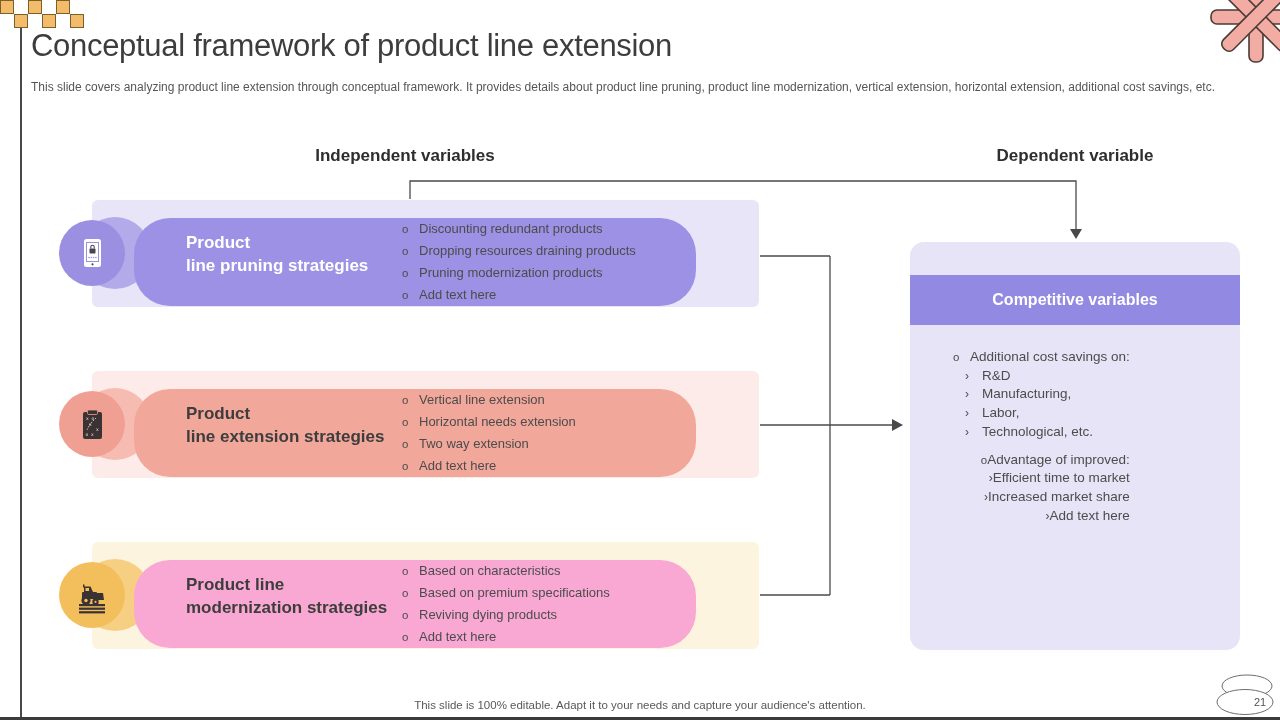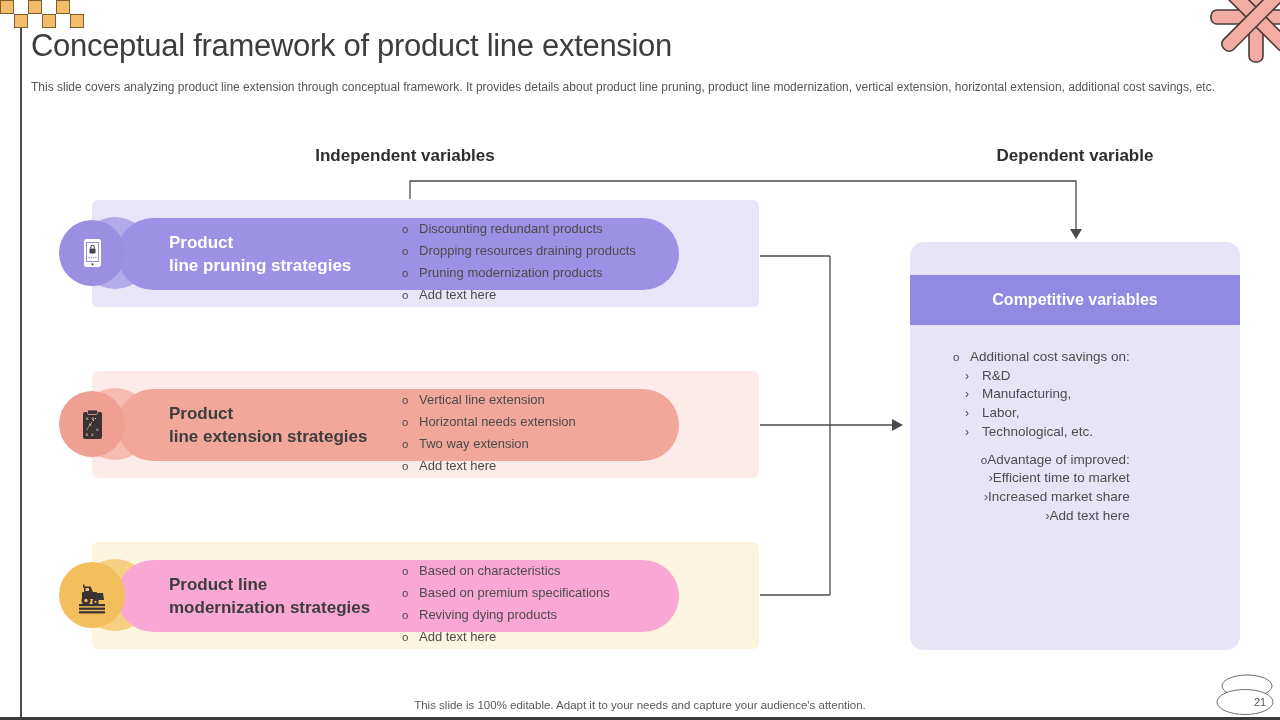--- a/index.html
+++ b/index.html
@@ -21,21 +21,21 @@
   .col-head { position:absolute; top:146px; width:320px; text-align:center; font-size:17px; font-weight:700; color:#2e2e2e; }
   .col-head.left { left:245px; }
   .col-head.right { left:915px; }
   
   .connectors { position:absolute; left:0; top:0; pointer-events:none; }
   
   .row { position:absolute; left:92px; width:667px; height:107px; border-radius:6px; }
   .row.purple { background:#E9E5F8; }
   .row.pink   { background:#FCEBE8; }
   .row.yellow { background:#FDF4DF; }
-  .pill { position:absolute; left:25px; top:18px; width:562px; height:72px; border-radius:36px; }
+  .pill { position:absolute; left:42px; top:18px; width:562px; height:88px; border-radius:36px; }
   .purple .pill { background:#9C91E4; }
   .pink   .pill { background:#F2A79B; }
   .yellow .pill { background:#f9a8d4; }
   .pill-text { position:absolute; left:52px; top:13px; font-size:17px; font-weight:700; line-height:23px; }
   .purple .pill-text { color:#ffffff; }
   .pink .pill-text, .yellow .pill-text { color:#3d3d3d; }
   .circle2 { position:absolute; left:-13px; top:17px; width:72px; height:72px; border-radius:50%; }
   .purple .circle2 { background:#B3AAEA; }
   .pink   .circle2 { background:#F6BCB2; }
   .yellow .circle2 { background:#F7CF83; }

